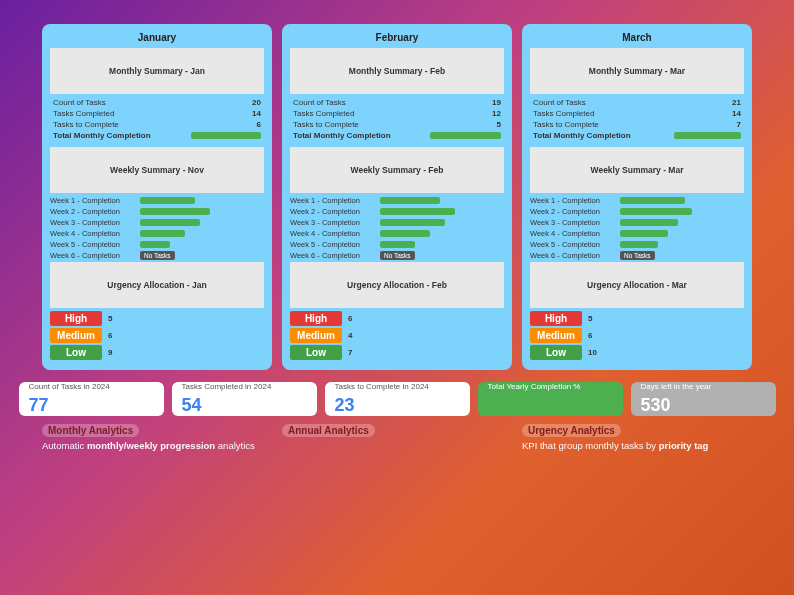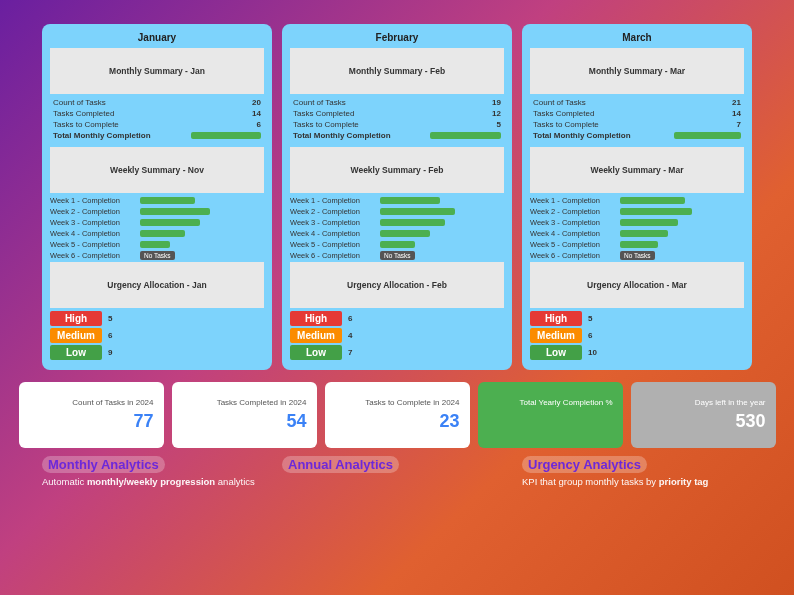--- a/index.html
+++ b/index.html
@@ -133,23 +133,23 @@
       display: flex;
       gap: 8px;
       padding: 8px 16px;
       width: 100%;
       justify-content: center;
       margin-top: 4px;
     }
     .stat-box {
       background: white;
       border-radius: 6px;
-      padding: 16px 10px;
+      padding: 0 10px;
       flex: 1;
-      text-align: right;
+      text-align: left;
       max-width: 145px;
     }
     .stat-label {
       font-size: 8px;
       color: #555;
       margin-bottom: 4px;
     }
     .stat-value {
       font-size: 18px;
       font-weight: bold;
@@ -174,23 +174,23 @@
       gap: 10px;
       padding: 0 16px 8px 16px;
       width: 100%;
       justify-content: center;
     }
     .feature-box {
       flex: 1;
       max-width: 230px;
     }
     .feature-title {
-      font-size: 13px;
-      font-weight: bold;
-      color: #6d28d9;
+      font-size: 10px;
+      font-weight: bold;
+      color: #7f1d1d;
       margin-bottom: 2px;
     }
     .feature-title span {
       background: rgba(255,255,255,0.25);
       padding: 1px 6px;
       border-radius: 12px;
       display: inline-block;
     }
     .feature-desc {
       font-size: 9.5px;

